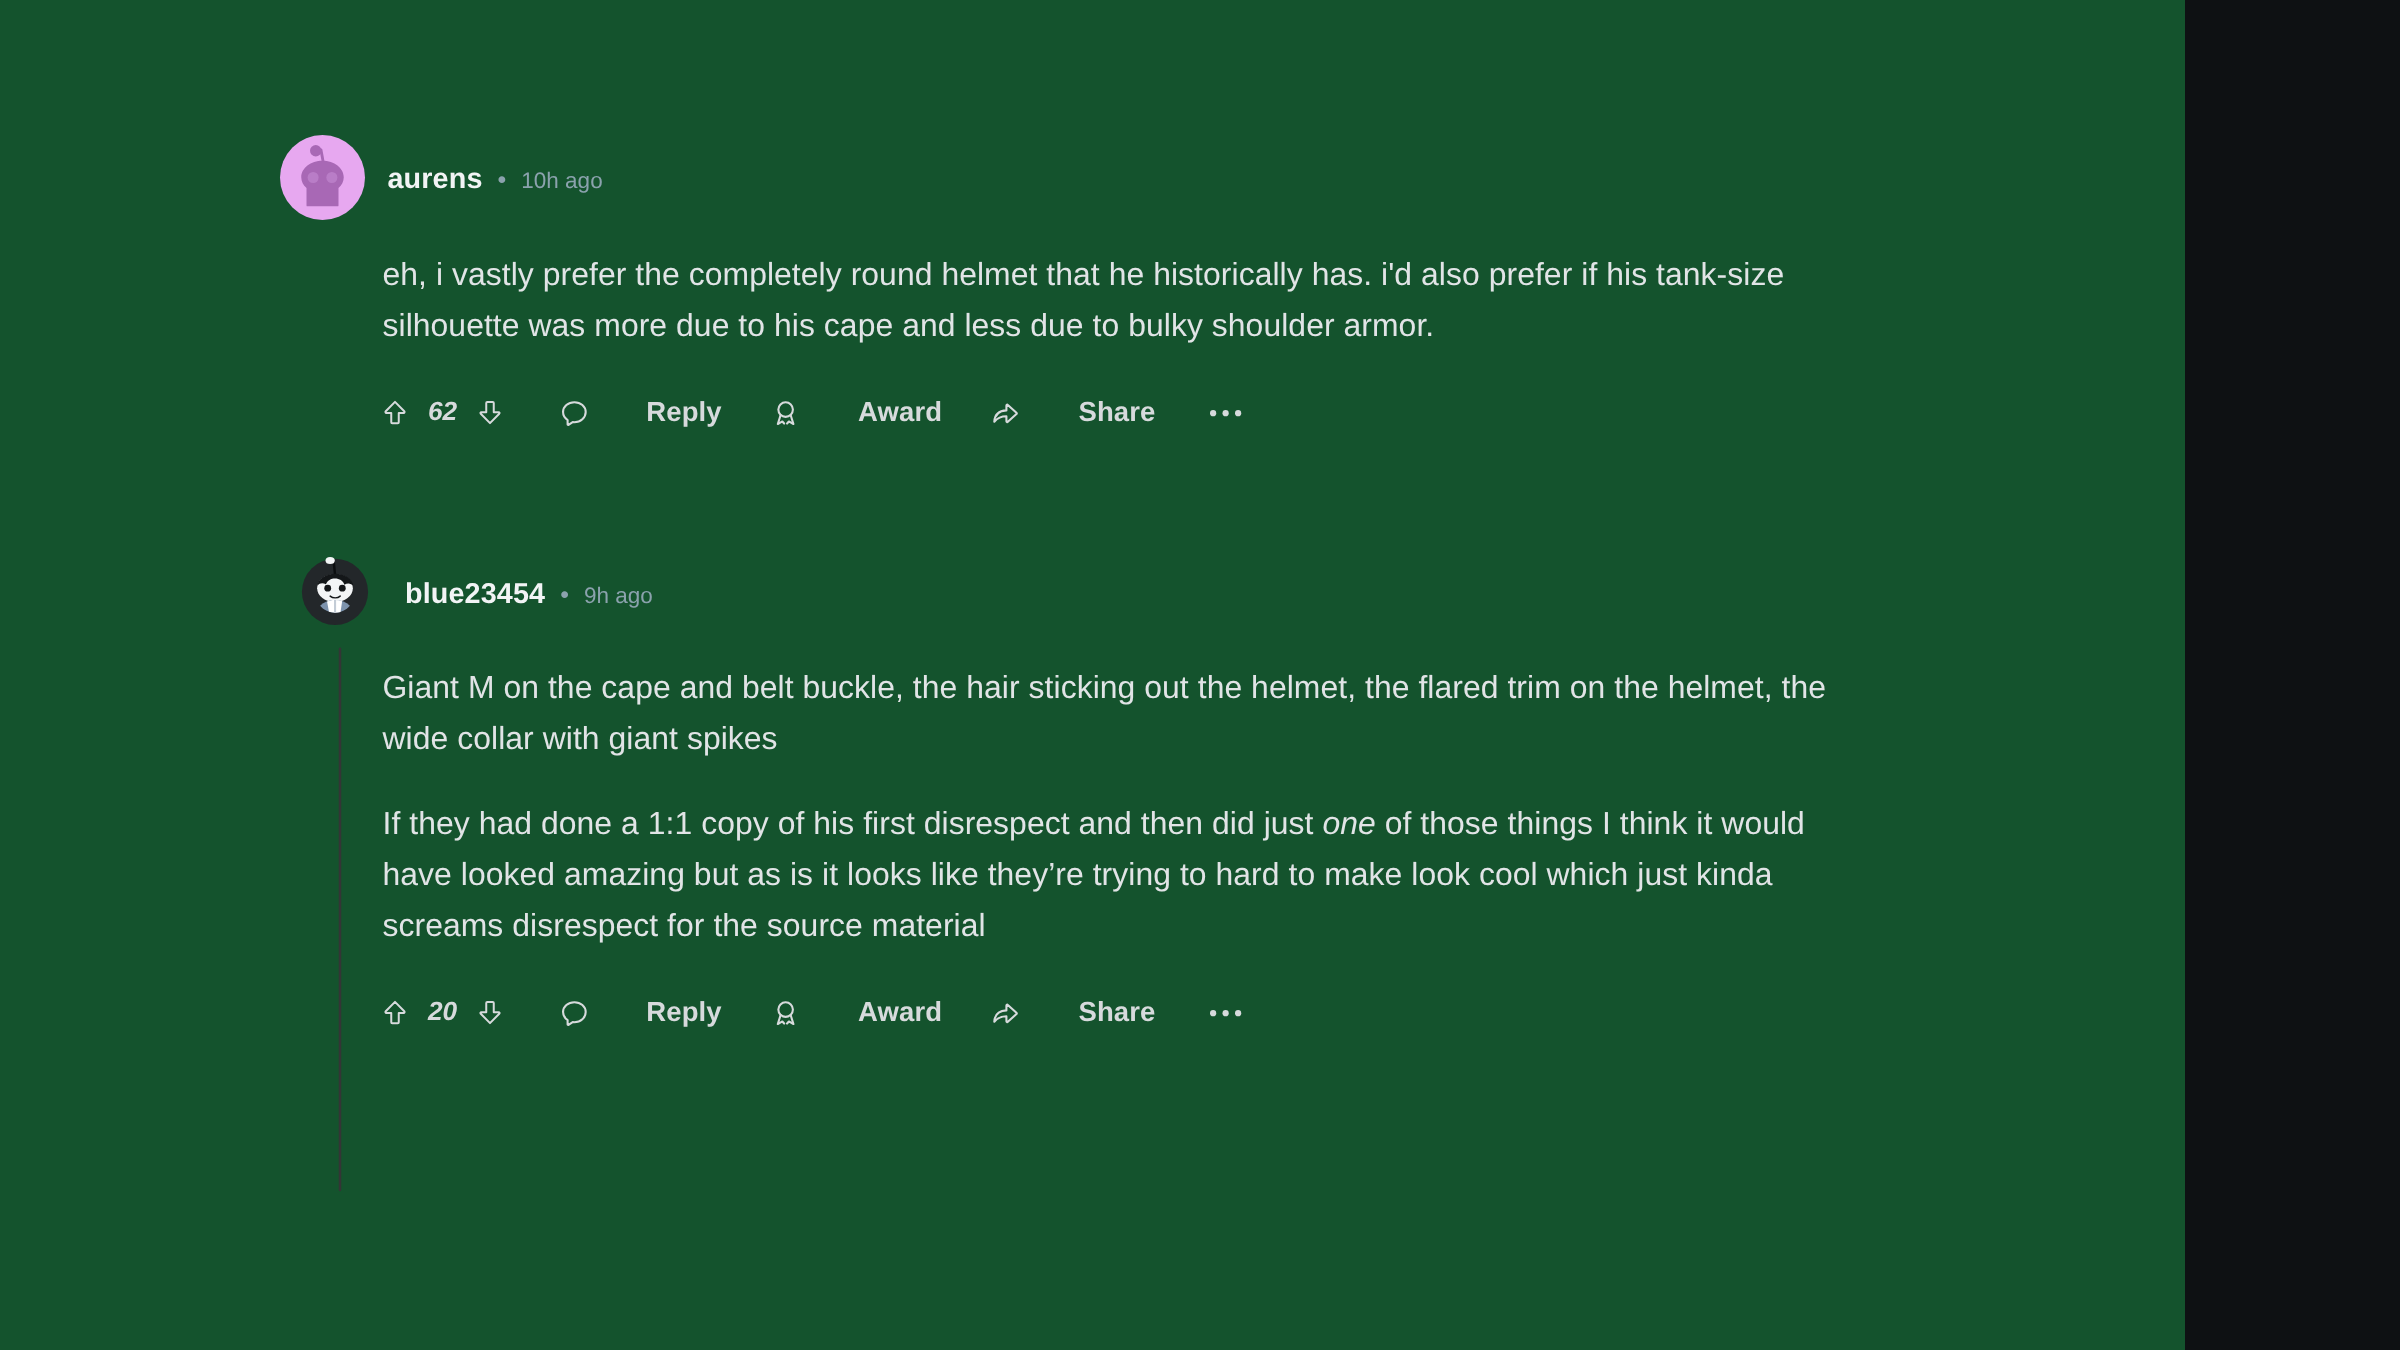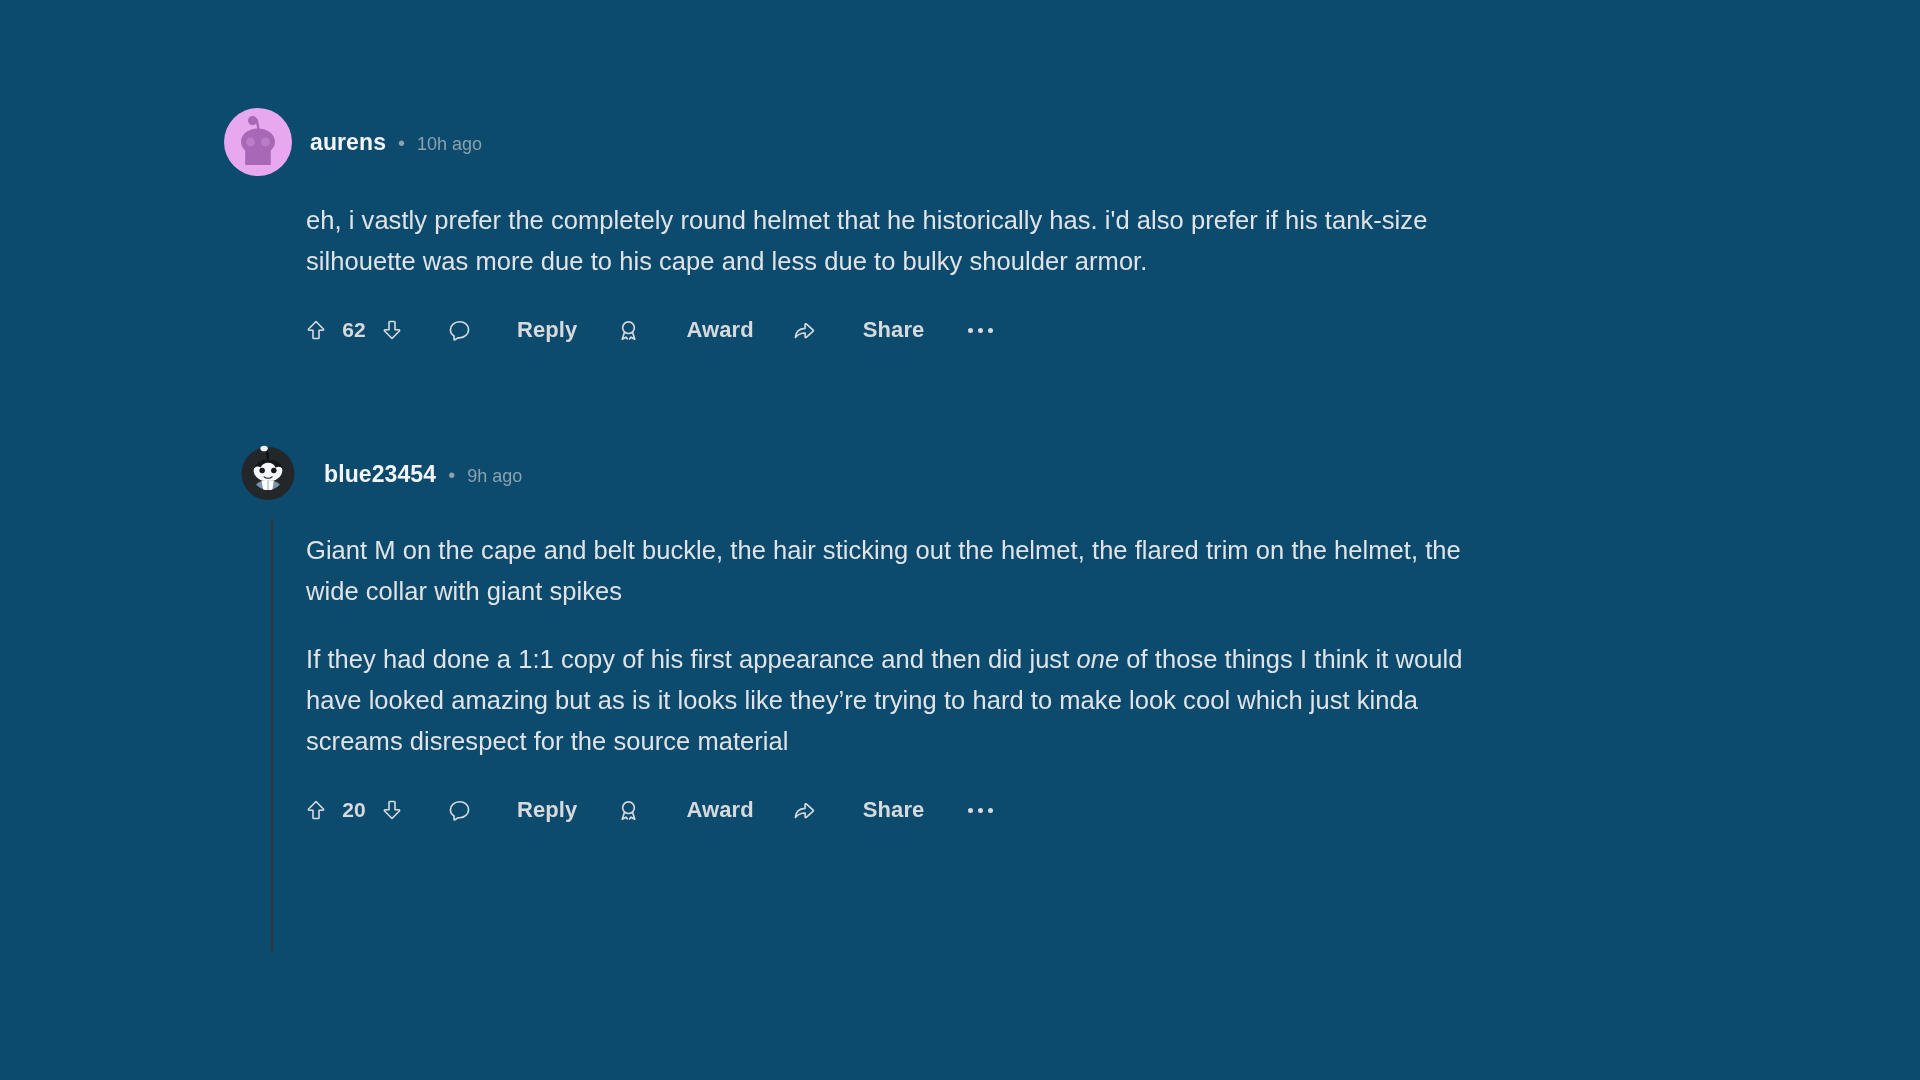--- a/index.html
+++ b/index.html
@@ -12,23 +12,23 @@
     background: #0e1113;
     overflow: hidden;
   }
   body {
     font-family: "Liberation Sans", sans-serif;
     -webkit-font-smoothing: antialiased;
   }
 
   .thread-root {
     position: relative;
-    width: 1920px;
+    width: 1748px;
     height: 1080px;
-    background: #0c4a6e;
+    background: #14532d;
   }
 
   
   .comment {
     position: absolute;
     display: block;
   }
   #comment-1 { left: 224px; top: 108px; width: 1500px; }
   #comment-2 { left: 238px; top: 440px; width: 1500px; }
 
@@ -103,20 +103,21 @@
     align-items: center;
     height: 44px;
   }
   #comment-1 .action-bar { margin: 26px 0 0 76px; }
   #comment-2 .action-bar { margin: 26px 0 0 62px; }
 
   .vote-group {
     display: flex;
     align-items: center;
     height: 44px;
+    font-style: italic;
   }
   .vote-btn {
     display: flex;
     align-items: center;
     justify-content: center;
     width: 32px;
     height: 32px;
     cursor: pointer;
   }
   .vote-count {
@@ -294,21 +295,21 @@
       <div class="header-meta">
         <span class="username">blue23454</span>
         <span class="meta-dot">•</span>
         <span class="timestamp">9h ago</span>
       </div>
     </div>
 
     <div class="comment-body">
       <p>Giant M on the cape and belt buckle, the hair sticking out the helmet, the flared trim on the helmet, the wide collar with giant spikes</p>
       <p>
-        <span>If they had done a 1:1 copy of his first appearance and then did just </span><em>one</em><span> of those things I think it would have looked amazing but as is it looks like they’re trying to hard to make look cool which just kinda screams disrespect for the source material</span>
+        <span>If they had done a 1:1 copy of his first disrespect and then did just </span><em>one</em><span> of those things I think it would have looked amazing but as is it looks like they’re trying to hard to make look cool which just kinda screams disrespect for the source material</span>
       </p>
     </div>
 
     <div class="action-bar">
       <div class="vote-group">
         <div class="vote-btn">
           <svg class="stroke-icon" width="24" height="24" viewBox="0 0 24 24">
             <path d="M12 3.5 4.6 11c-.5.5-.2 1.3.5 1.3H9v7.4c0 .5.4.8.8.8h4.4c.5 0 .8-.4.8-.8v-7.4h3.9c.7 0 1-.8.5-1.3L12 3.5z"></path>
           </svg>
         </div>

